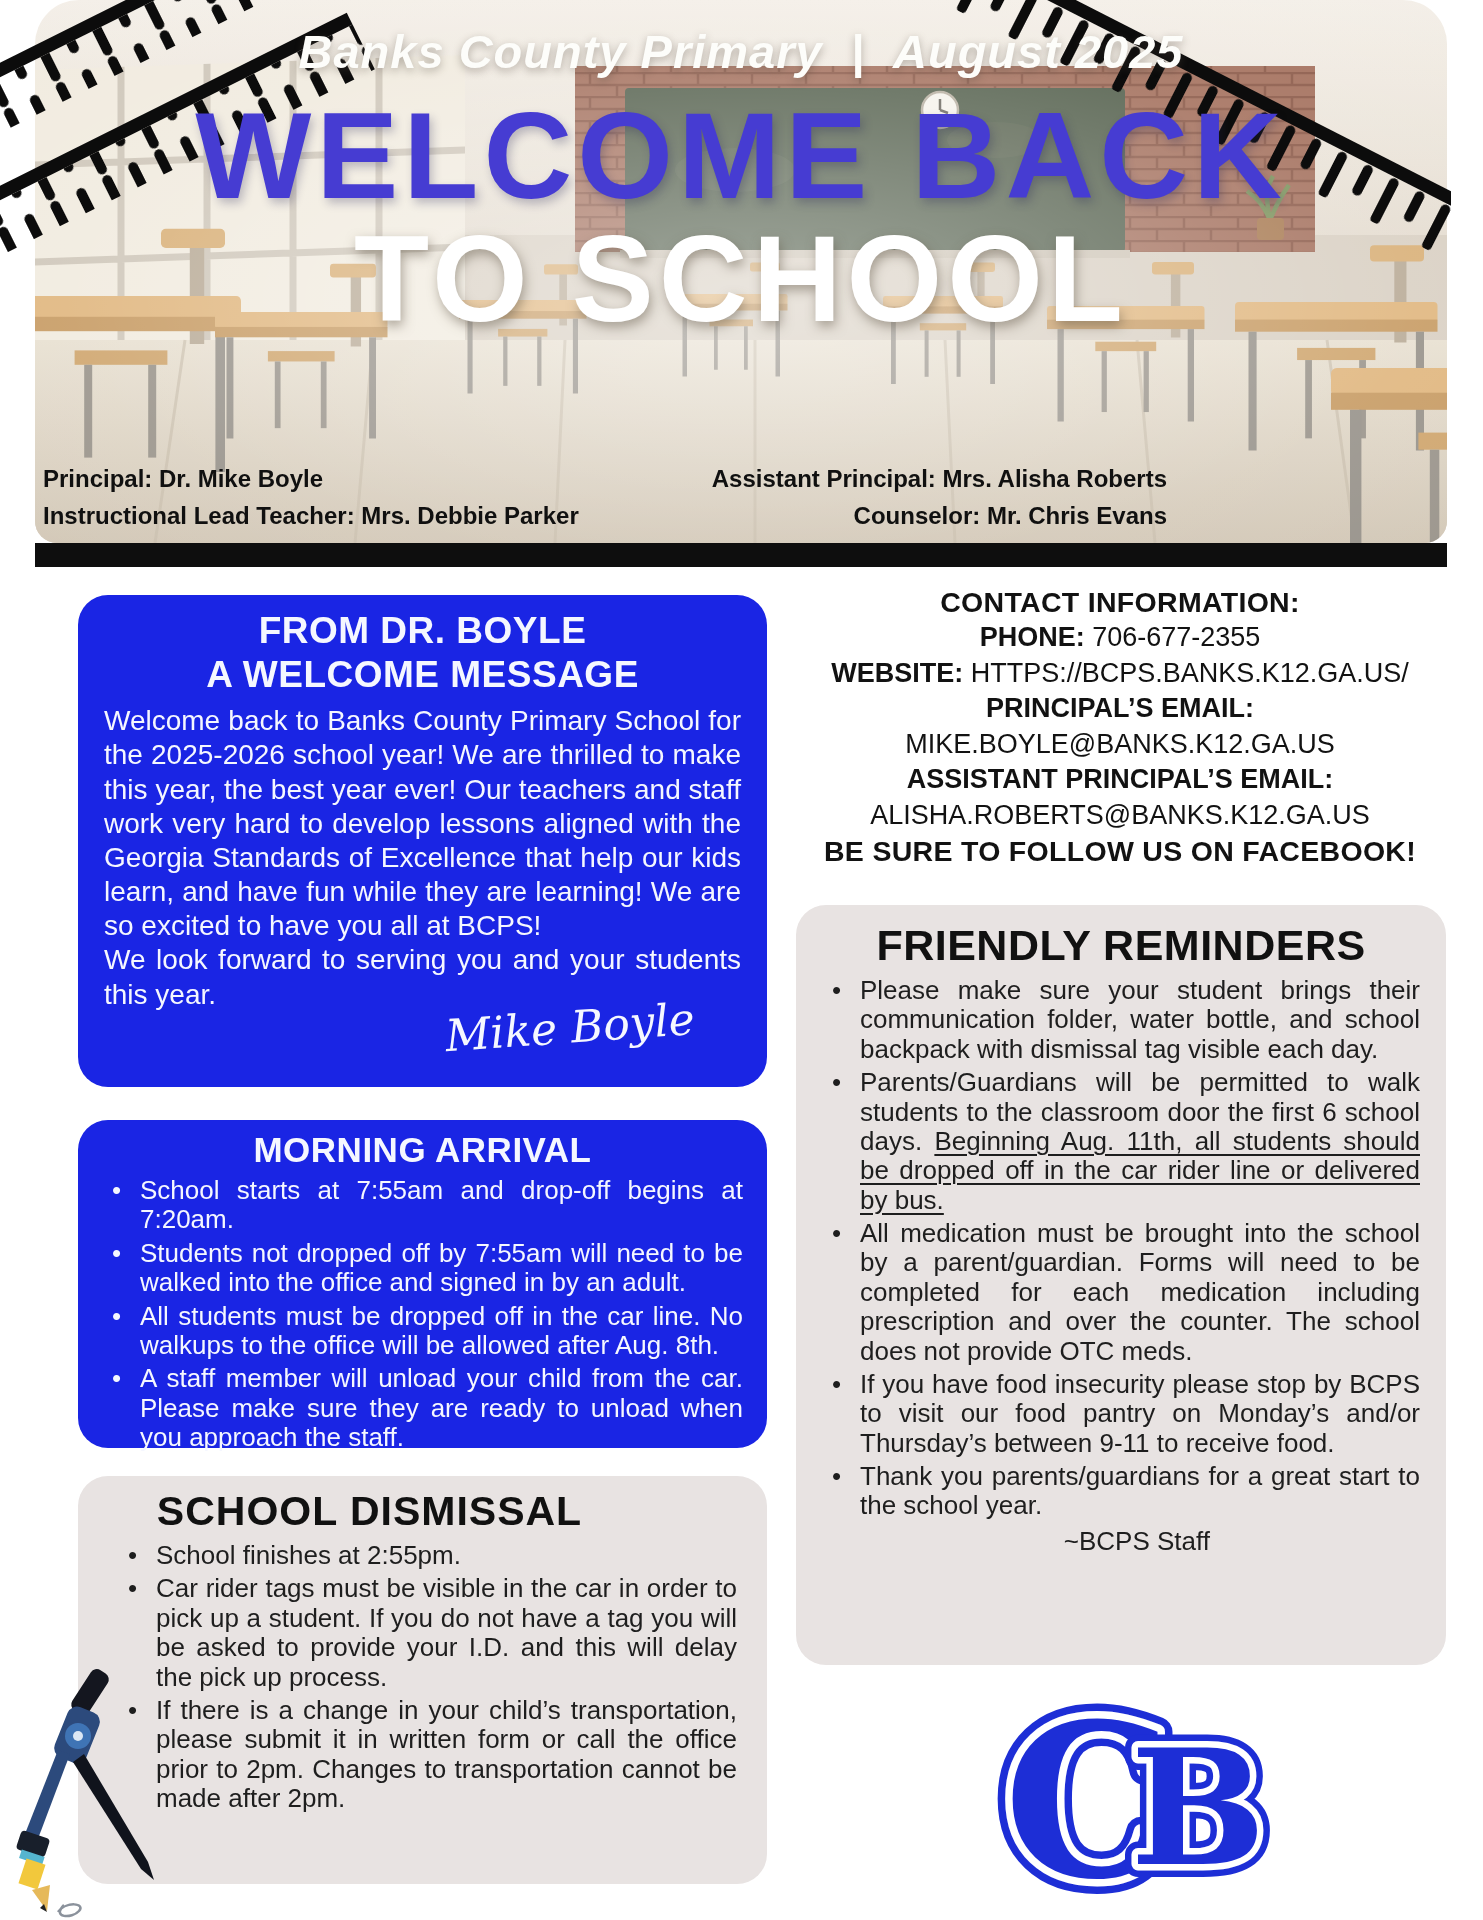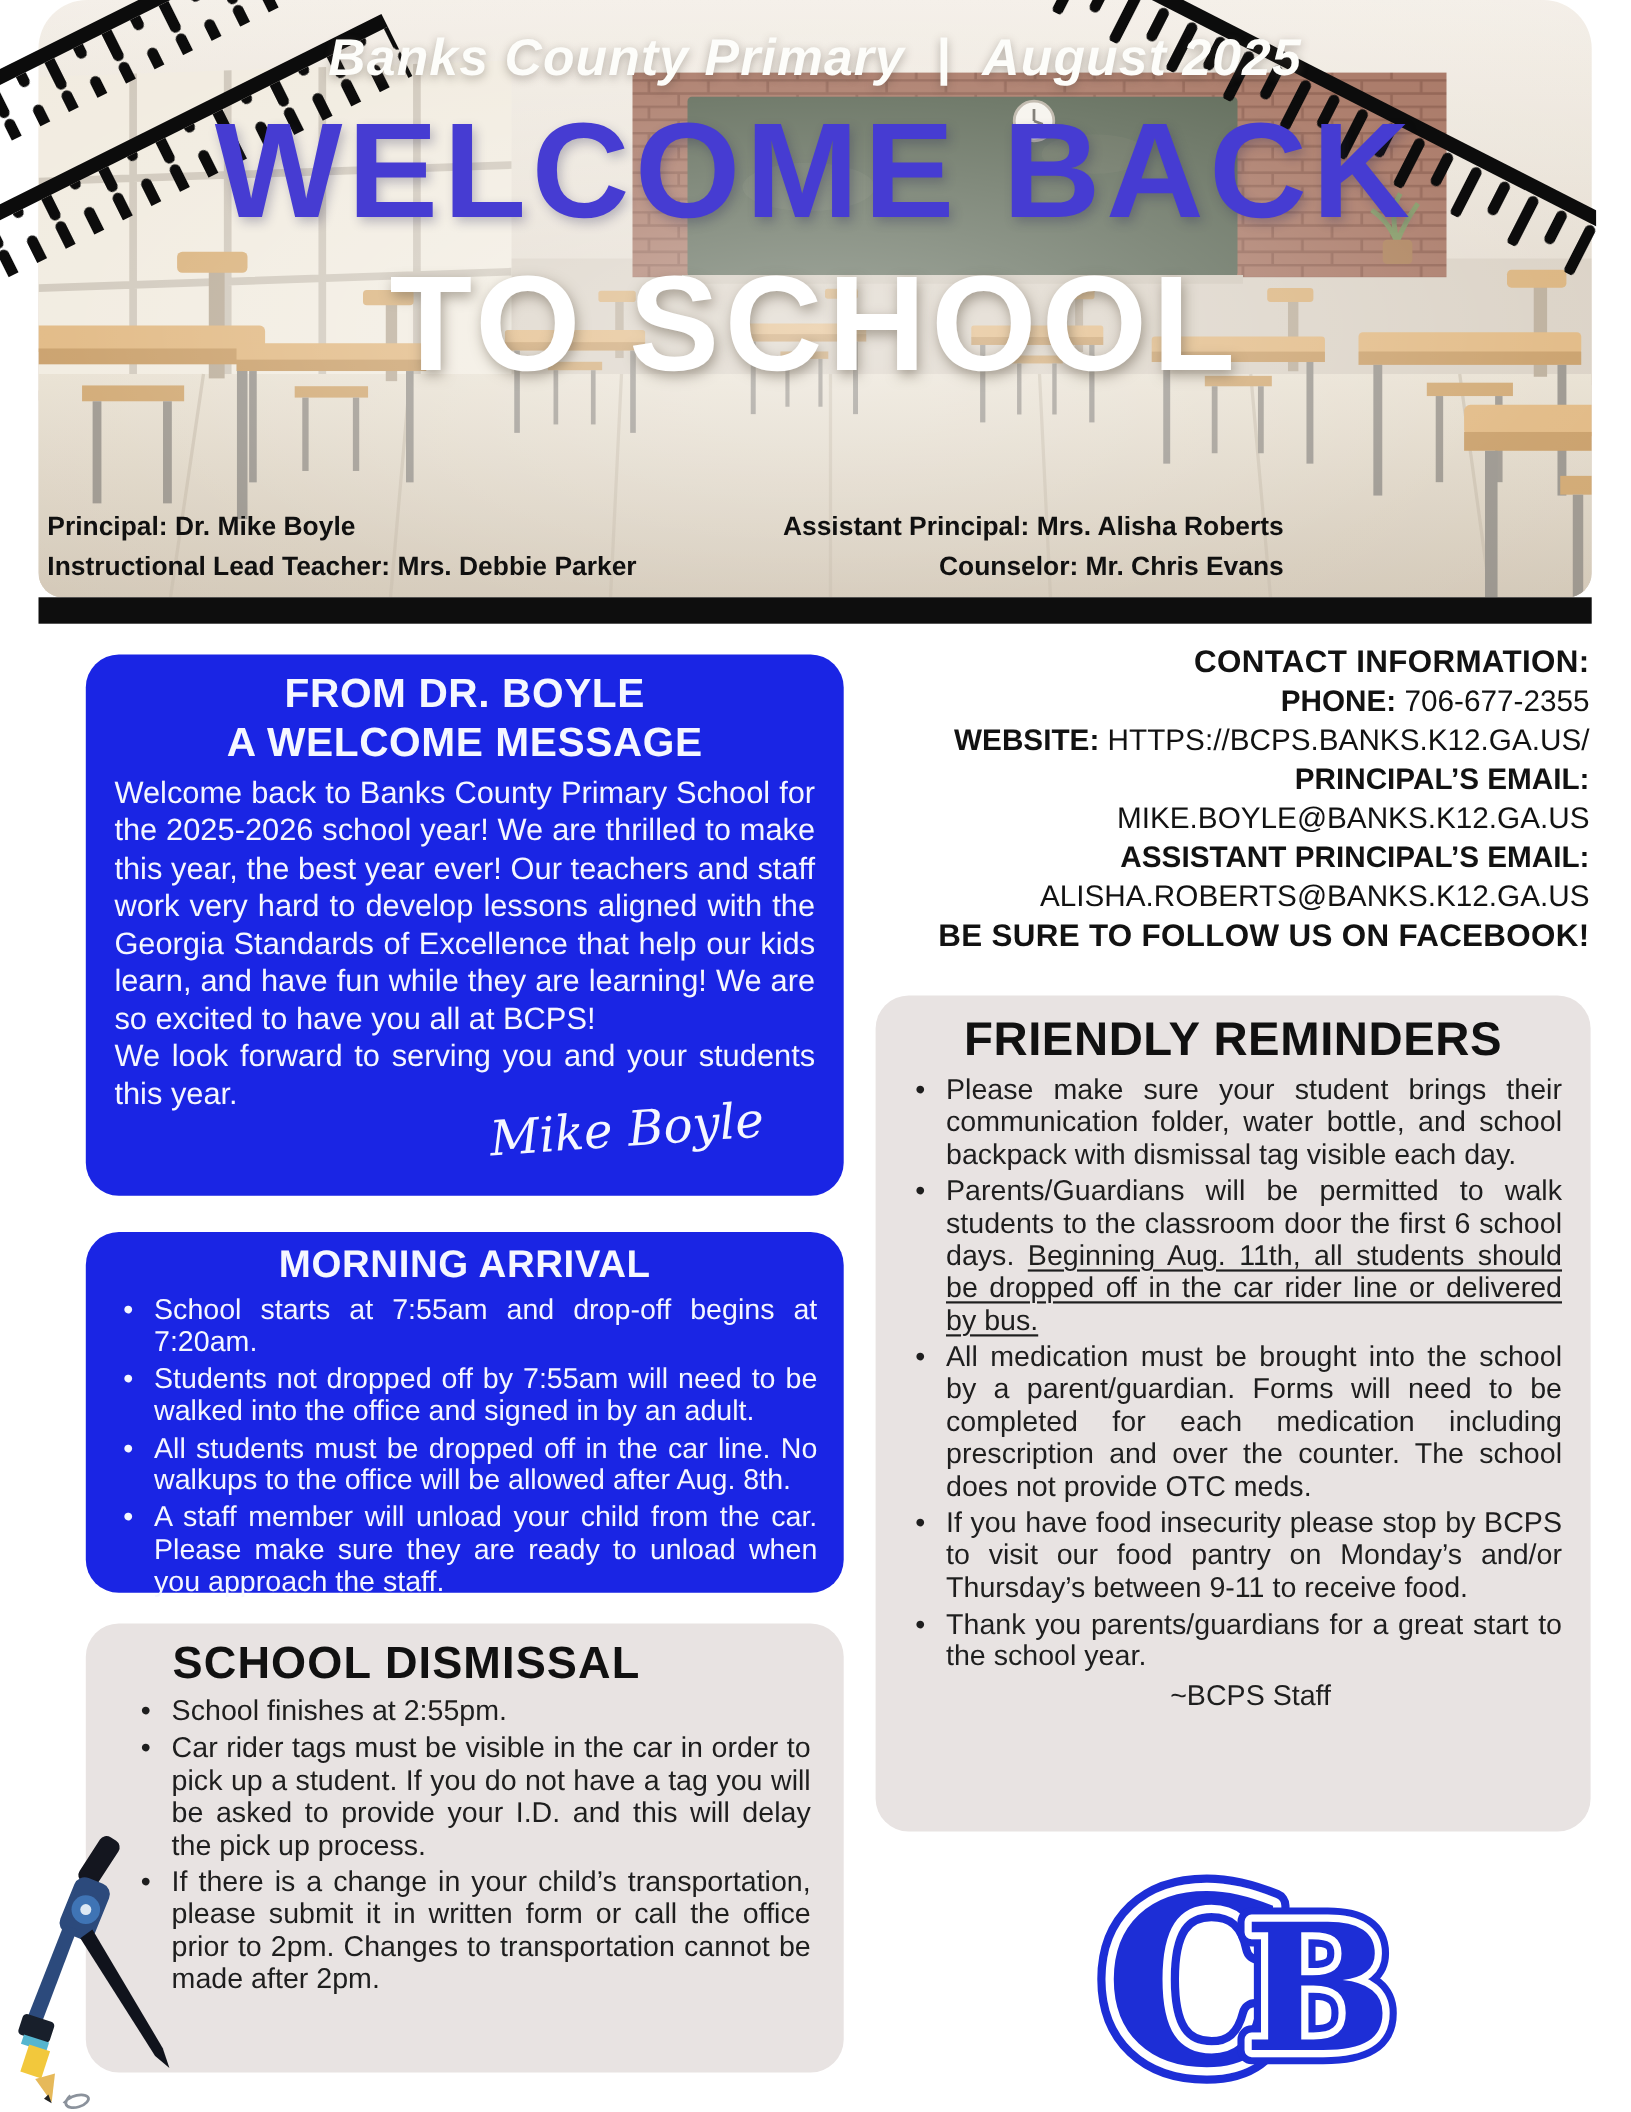--- a/index.html
+++ b/index.html
@@ -9,21 +9,21 @@
   
   .photo{position:absolute;left:35px;top:0;width:1412px;height:543px;
          border-radius:44px 44px 22px 22px;overflow:hidden;
          background:linear-gradient(180deg,#f4efe8 0%,#eae3d8 30%,#ded4c7 60%,#d8cdbf 100%)}
   .scene{position:absolute;inset:0;width:100%;height:100%}
   .kicker{position:absolute;top:24px;left:0;right:0;text-align:center;z-index:2;
           font-size:47px;font-weight:bold;font-style:italic;color:#fdfdfa;letter-spacing:1px;
           text-shadow:0 3px 9px rgba(80,70,60,.4)}
   .title{position:absolute;top:94px;left:0;right:0;text-align:center;z-index:2;font-weight:bold;letter-spacing:5px}
   .t1{font-size:123px;line-height:1;color:#463cd2;text-shadow:3px 5px 10px rgba(40,40,85,.28)}
-  .t2{font-size:123px;line-height:1;color:#ffffff;margin-top:16px;text-shadow:2px 5px 12px rgba(95,85,70,.5)}
+  .t2{font-size:123px;line-height:1;color:#ffffff;text-shadow:2px 5px 12px rgba(95,85,70,.5)}
   .staff{position:absolute;left:8px;right:0;top:460px;z-index:2;display:flex;justify-content:space-between;
          color:#101010;font-weight:bold;font-size:24px;line-height:37px}
   .staff .right{text-align:right;margin-right:280px}
   .bar{position:absolute;left:35px;top:543px;width:1412px;height:24px;background:#0e0e0e}
 
   .ruler{position:absolute;z-index:1;overflow:visible}
   .ruler.tl{left:-30px;top:-24px}
   .ruler.tr{right:-52px;top:-26px}
 
   
@@ -42,21 +42,21 @@
   .arrival{left:78px;top:1120px;width:689px;height:328px;padding:10px 24px}
   .a-head{font-weight:bold;font-size:35px;text-align:center;letter-spacing:.5px}
   ul.blts{list-style:none;margin:6px 0 0;padding:0}
   ul.blts li{position:relative;padding-left:38px;margin-top:4px;font-size:26px;line-height:1.13;text-align:justify}
   ul.blts li::before{content:"\2022";position:absolute;left:10px;top:0}
 
   .dismissal{left:78px;top:1476px;width:689px;height:408px;padding:12px 30px 12px 40px}
   .d-head{font-weight:bold;font-size:41px;letter-spacing:1px;text-align:center;transform:translateX(-58px);color:#111}
   .dismissal li{font-size:24.5px;line-height:1.3;text-align:left;margin-top:7px;padding-left:40px}
 
-  .contact{position:absolute;left:795px;top:584px;width:650px;text-align:right;color:#121212}
+  .contact{position:absolute;left:795px;top:584px;width:650px;text-align:center;color:#121212}
   .c-head{font-size:28.5px;font-weight:bold;line-height:36px;letter-spacing:.3px}
   .c-line{font-size:27px;line-height:35.5px}
   .c-line b{font-weight:bold}
 
   .friendly{left:796px;top:905px;width:650px;height:760px;padding:16px 26px}
   .f-head{font-weight:bold;font-size:43px;text-align:center;letter-spacing:.5px;color:#111}
   .friendly li{font-size:26px;line-height:1.3;margin-top:9px;padding-left:42px}
   .friendly li::before{left:11px}
   .u{text-decoration:underline;text-decoration-thickness:2px;text-underline-offset:4px}
   .f-sign{text-align:right;padding-right:210px;font-size:26px;margin-top:5px}

